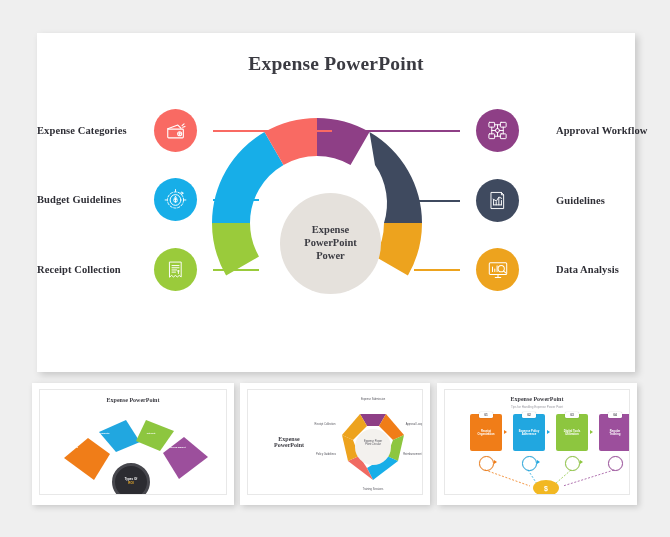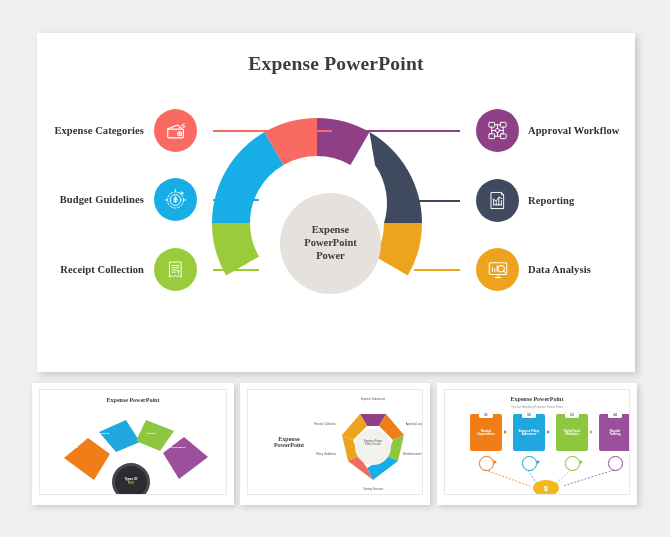--- a/index.html
+++ b/index.html
@@ -101,22 +101,22 @@
   
   .node-label {
     position: absolute;
     font-family: "Liberation Serif", serif;
     font-size: 10.5px;
     font-weight: bold;
     color: #2f2f36;
     white-space: nowrap;
     letter-spacing: 0.1px;
   }
-  .node-label.left  { text-align: right; }
-  .node-label.right { text-align: left; }
+  .node-label.left  { text-align: left; }
+  .node-label.right { text-align: left; margin-left: 28px; }
 
   
   #thumb-row {
     position: absolute;
     left: 0;
     top: 383px;
     width: 670px;
     height: 128px;
   }
   .thumb {
@@ -338,21 +338,21 @@
           <path d="M18 13 L20.4 15.2"></path>
         </svg>
       </span>
     </div>
 
     <div class="node-label left" style="left:0px; top:92px; width:107px;">Expense Categories</div>
     <div class="node-label left" style="left:0px; top:161px; width:107px;">Budget Guidelines</div>
     <div class="node-label left" style="left:0px; top:231px; width:107px;">Receipt Collection</div>
 
     <div class="node-label right" style="left:491px; top:92px;">Approval Workflow</div>
-    <div class="node-label right" style="left:491px; top:162px;">Reporting</div>
+    <div class="node-label right" style="left:491px; top:162px;">Guidelines</div>
     <div class="node-label right" style="left:491px; top:231px;">Data Analysis</div>
 
   </div>
 </div>
 
 <div id="thumb-row">
 
   <div class="thumb" id="thumb-1">
     <div class="thumb-inner">
       <div class="thumb-title" style="top:7px;">Expense PowerPoint</div>

